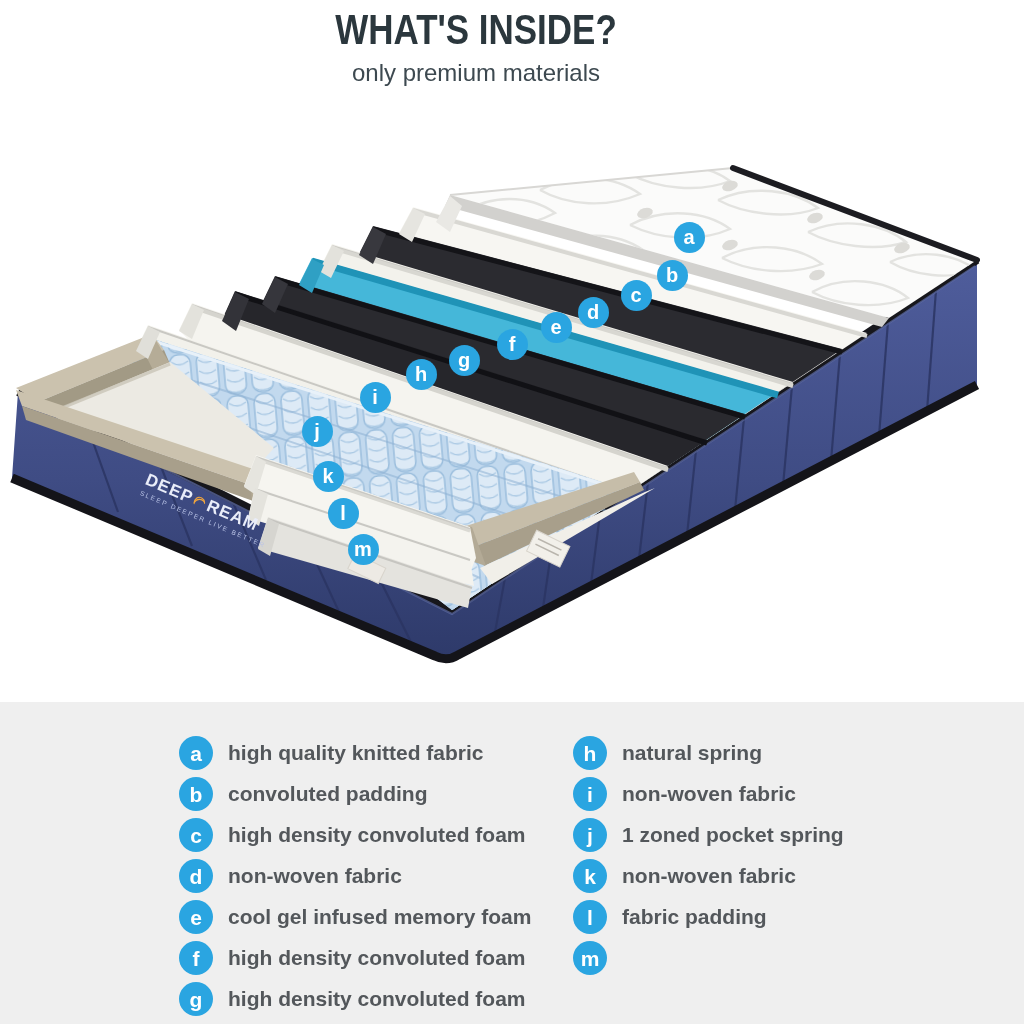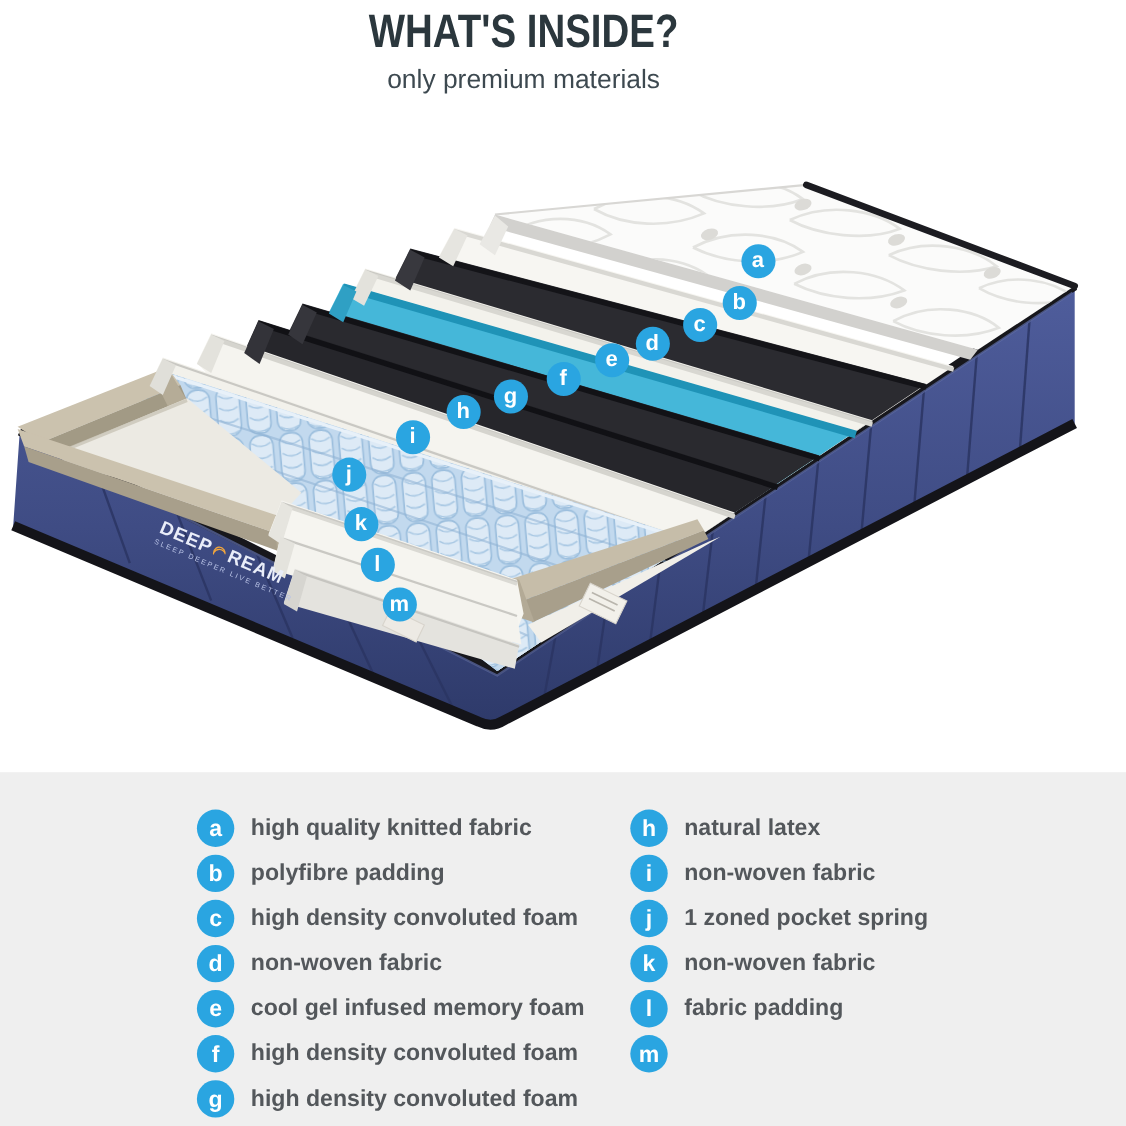--- a/index.html
+++ b/index.html
@@ -246,21 +246,21 @@
   <div class="badge" style="left: 347.5px; top: 533.5px;">m</div>
 
   <div class="legend">
     <div class="col left">
       <div class="lrow">
           <div class="lcircle">a</div>
           <div class="ltext">high quality knitted fabric</div>
         </div>
       <div class="lrow">
           <div class="lcircle">b</div>
-          <div class="ltext">polyfibre padding</div>
+          <div class="ltext">convoluted padding</div>
         </div>
       <div class="lrow">
           <div class="lcircle">c</div>
           <div class="ltext">high density convoluted foam</div>
         </div>
       <div class="lrow">
           <div class="lcircle">d</div>
           <div class="ltext">non-woven fabric</div>
         </div>
       <div class="lrow">
@@ -272,21 +272,21 @@
           <div class="ltext">high density convoluted foam</div>
         </div>
       <div class="lrow">
           <div class="lcircle">g</div>
           <div class="ltext">high density convoluted foam</div>
         </div>
     </div>
     <div class="col right">
       <div class="lrow">
           <div class="lcircle">h</div>
-          <div class="ltext">natural latex</div>
+          <div class="ltext">natural spring</div>
         </div>
       <div class="lrow">
           <div class="lcircle">i</div>
           <div class="ltext">non-woven fabric</div>
         </div>
       <div class="lrow">
           <div class="lcircle">j</div>
           <div class="ltext">1 zoned pocket spring</div>
         </div>
       <div class="lrow">

